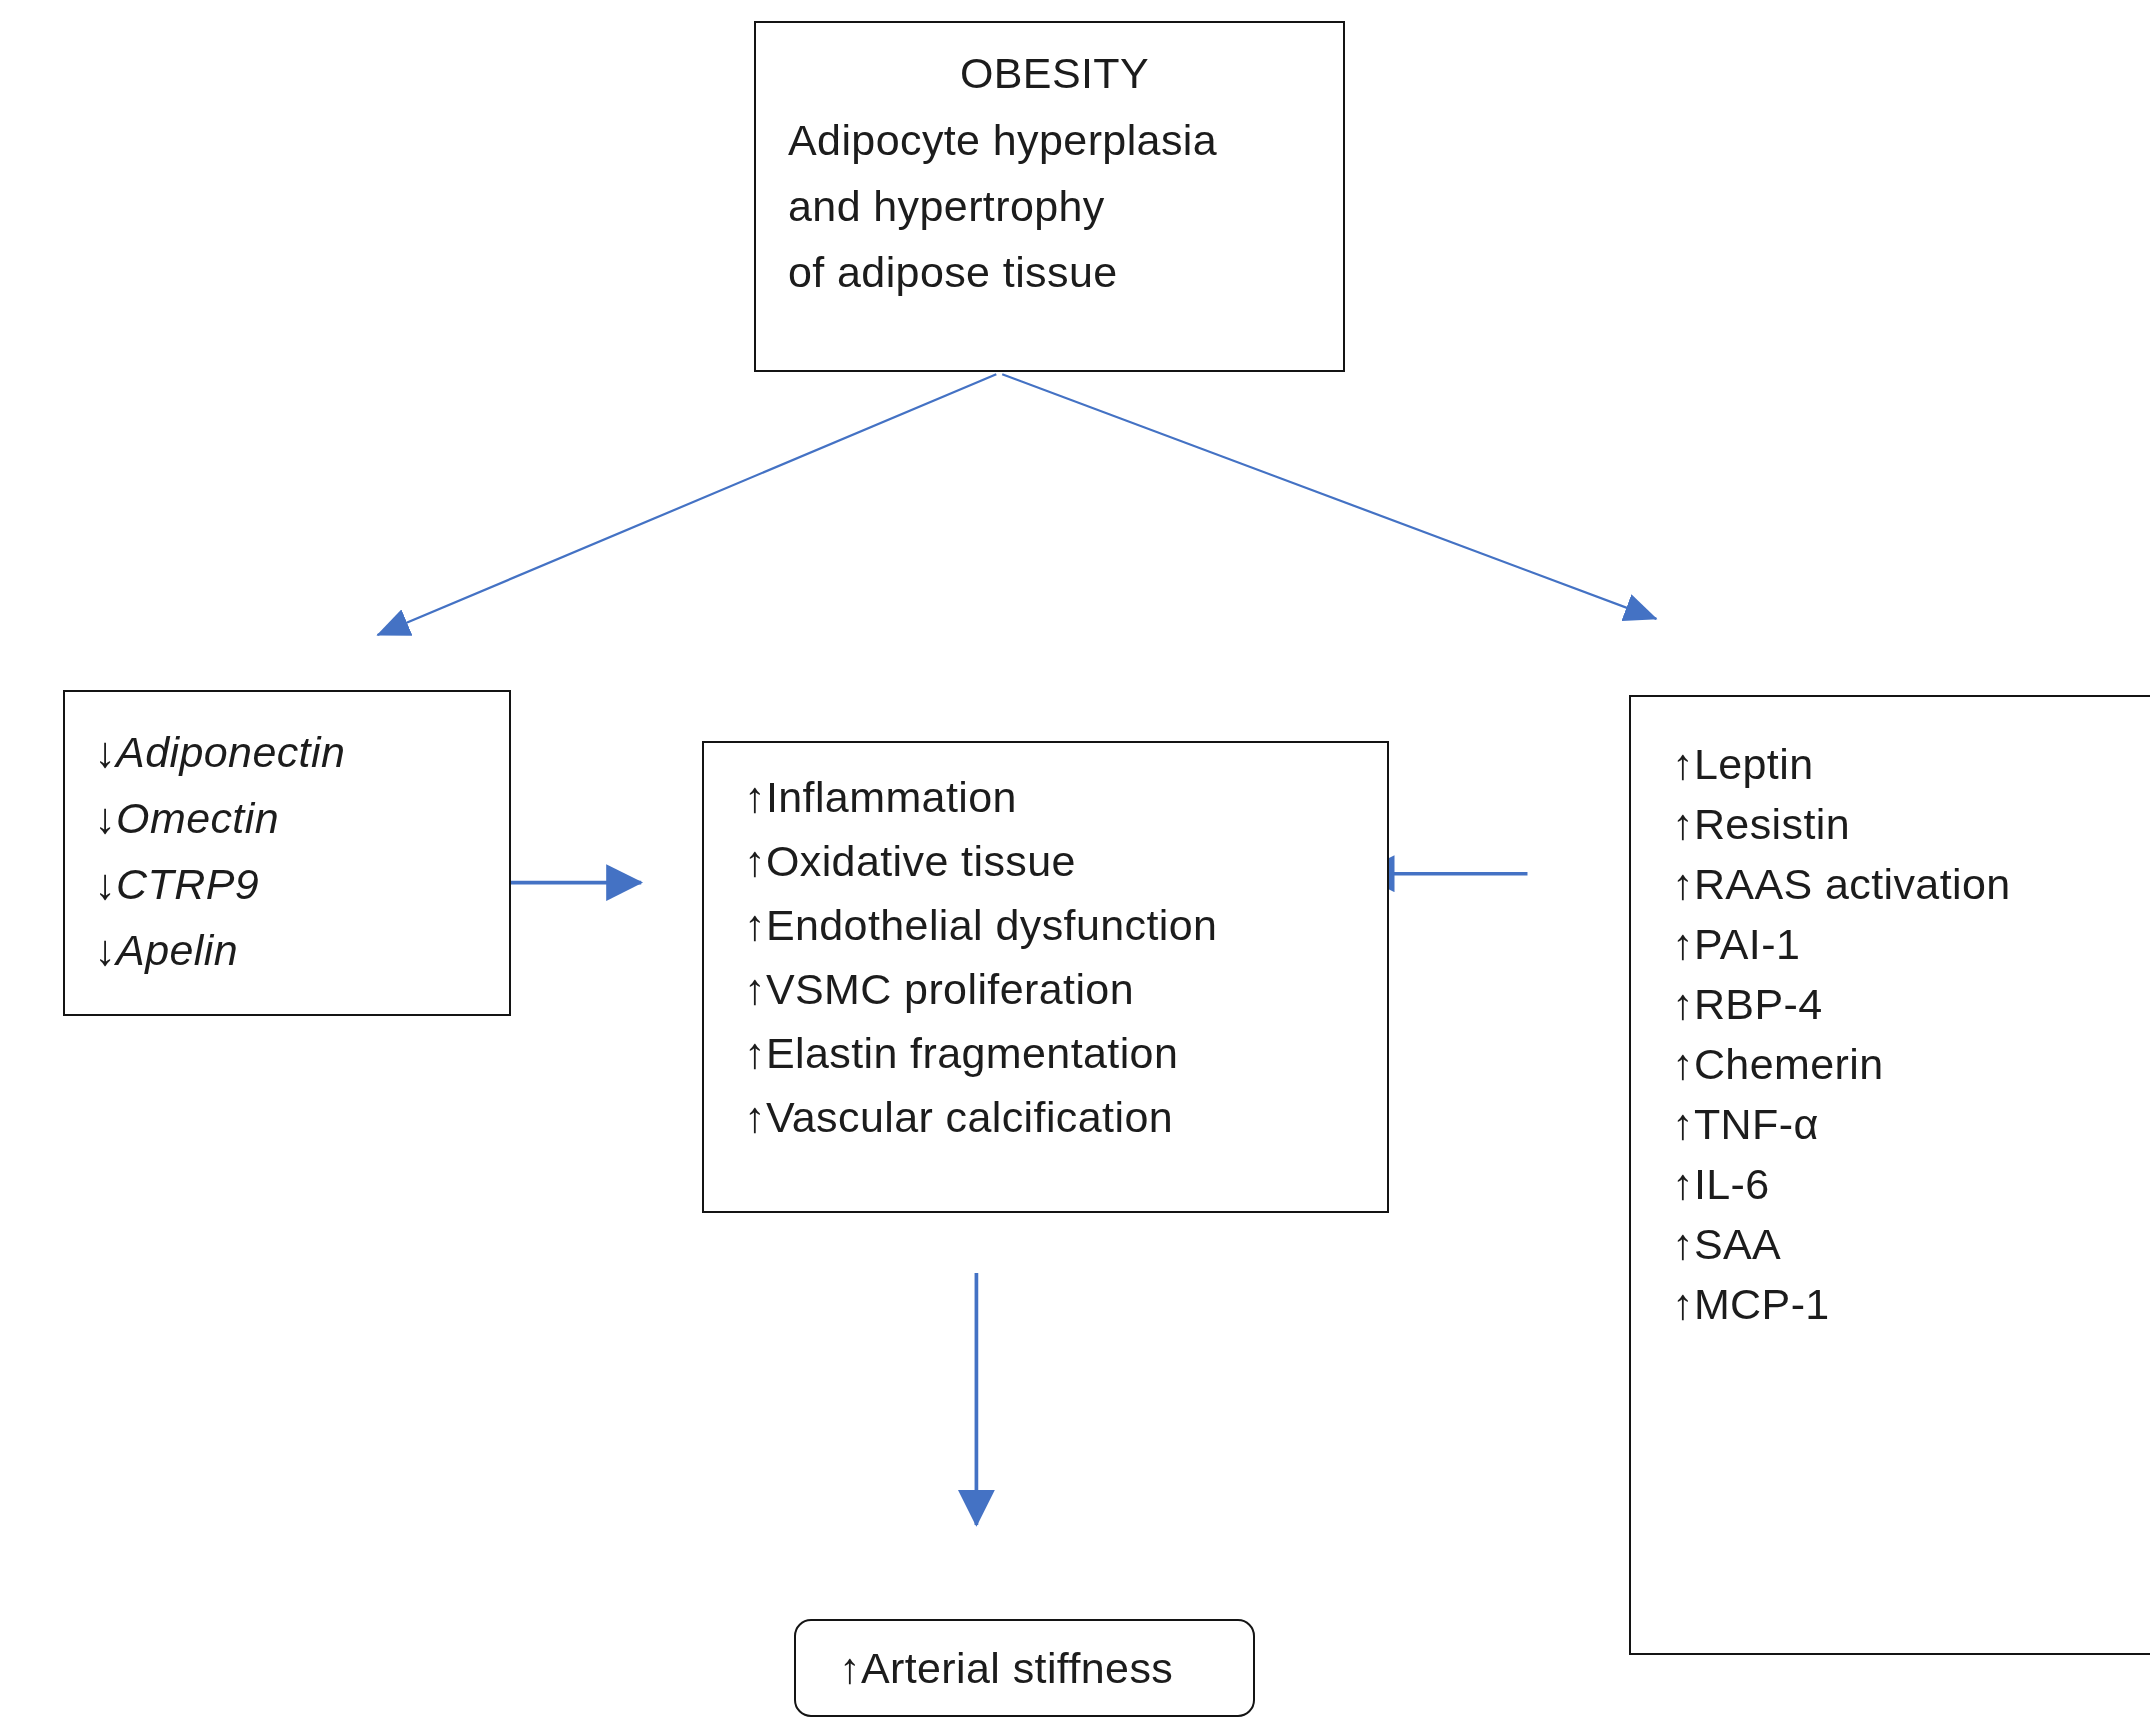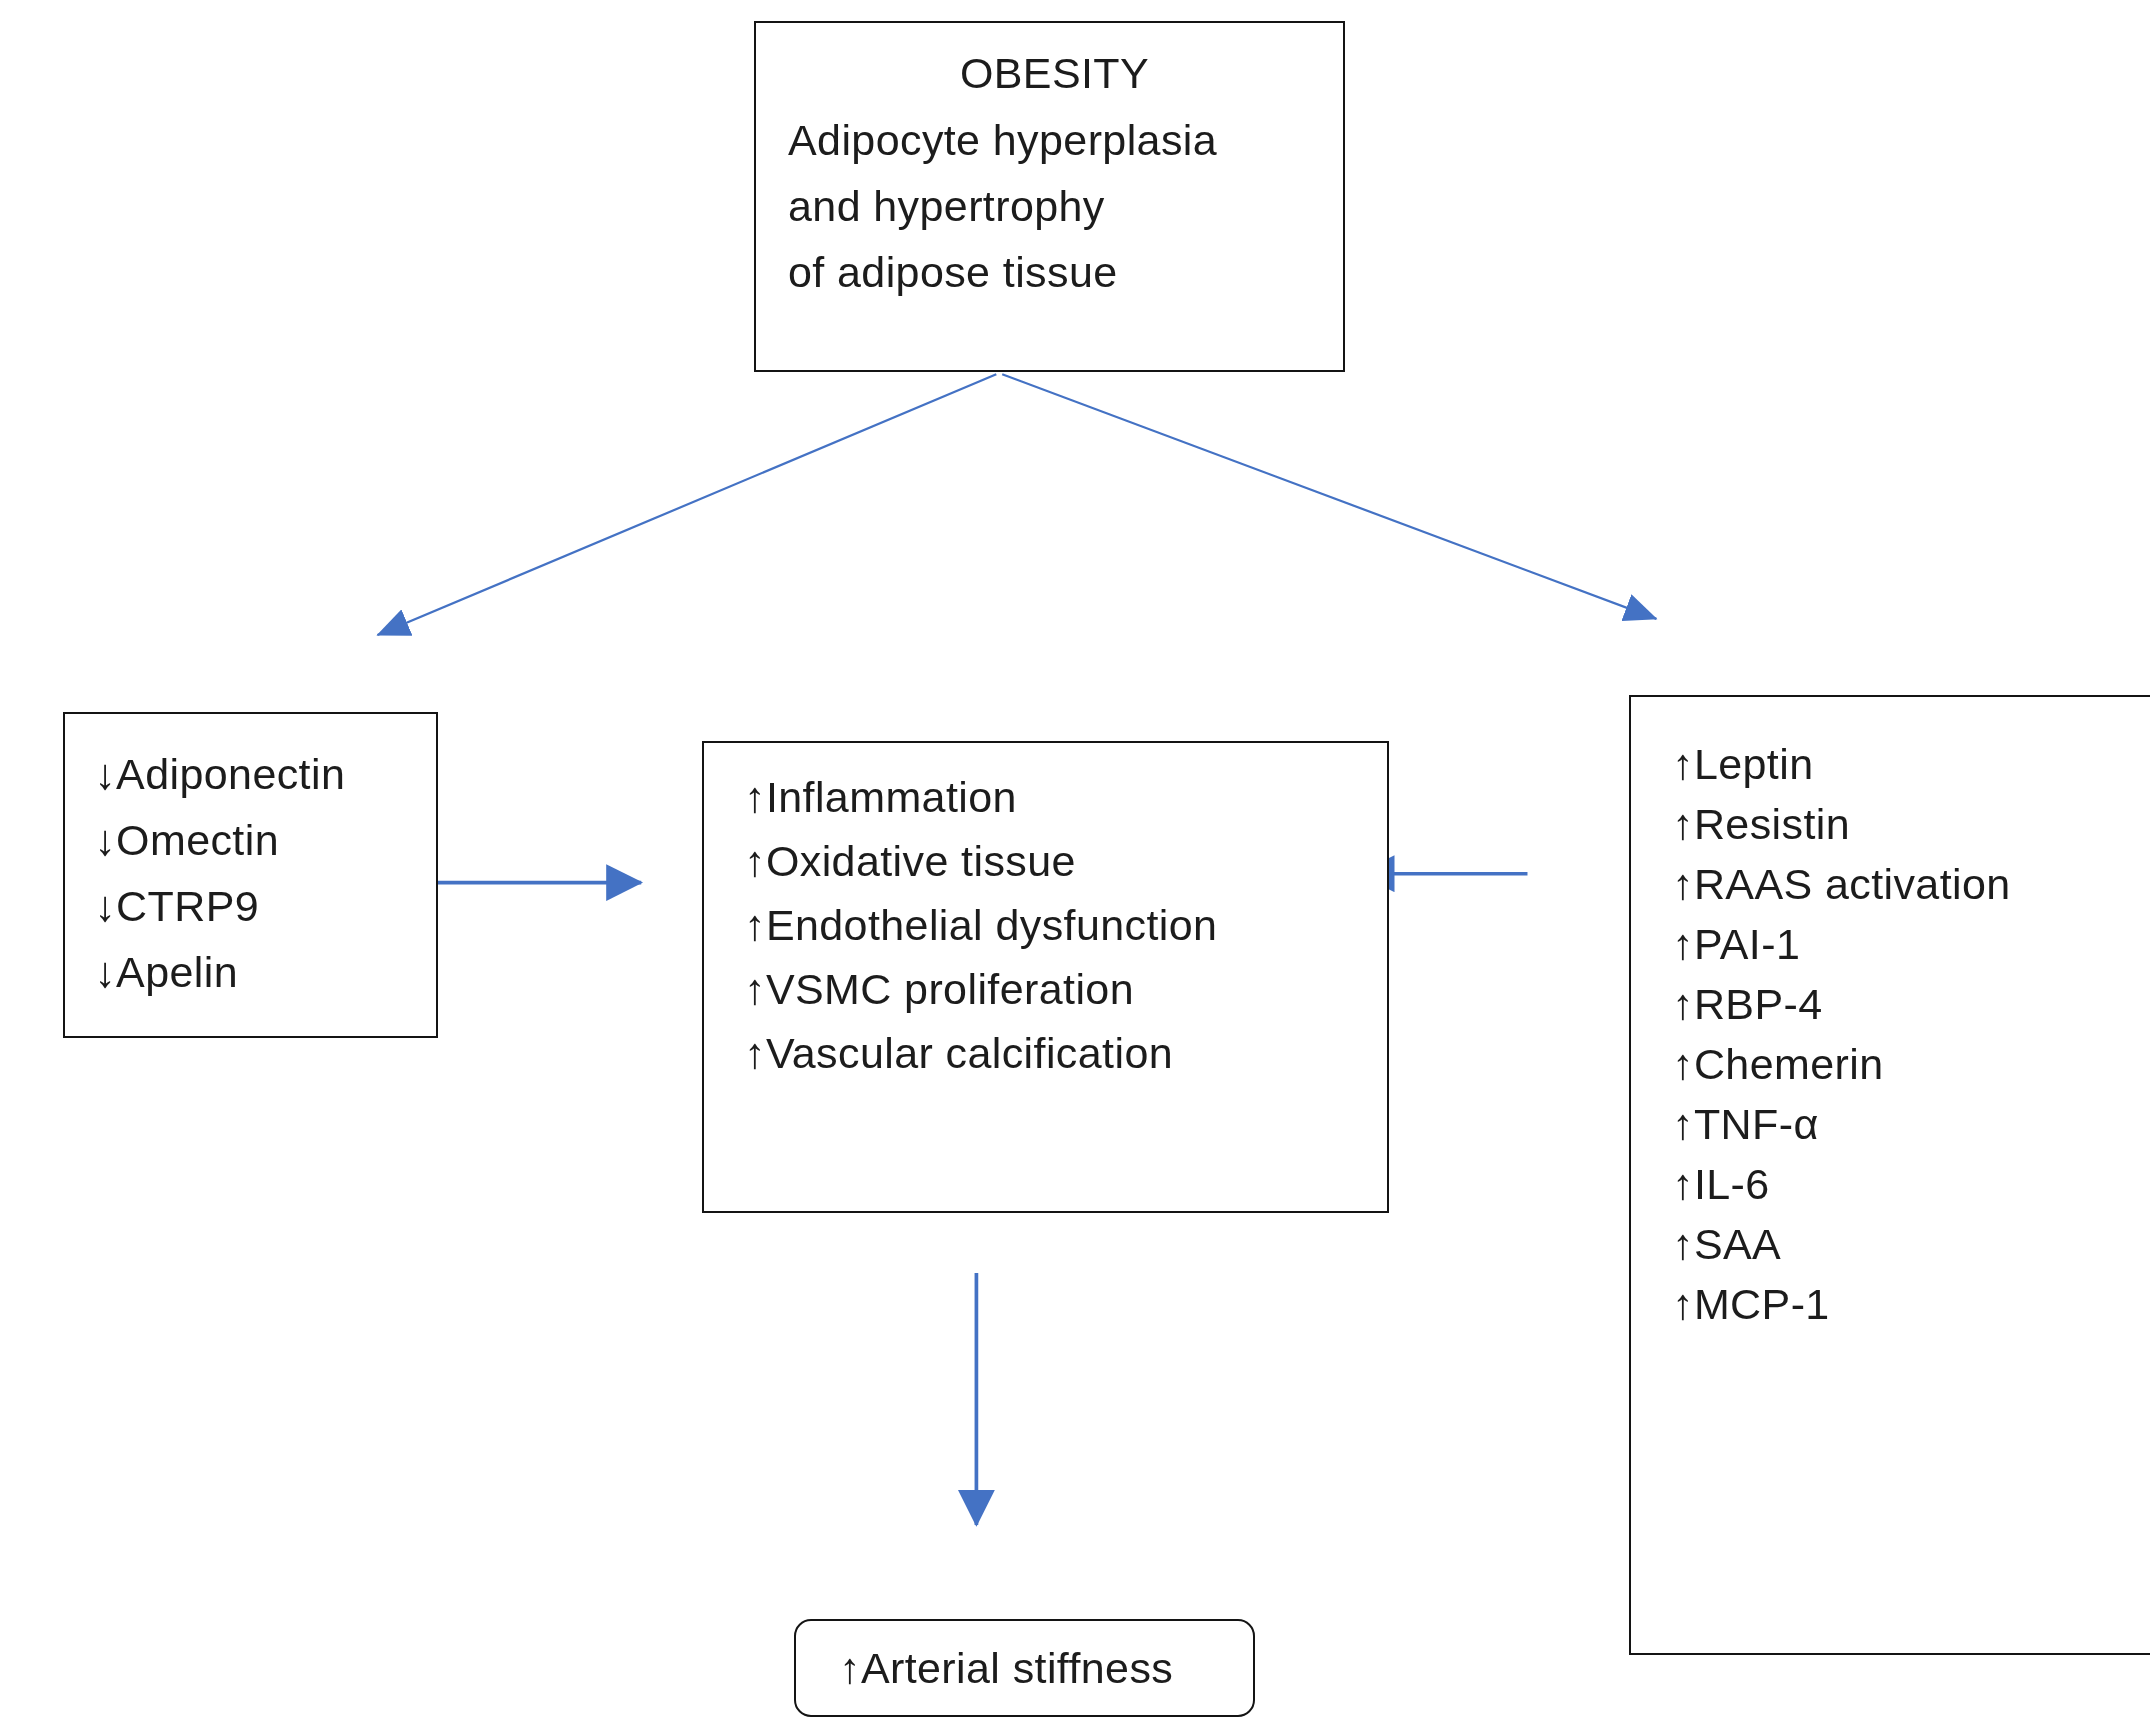--- a/index.html
+++ b/index.html
@@ -21,21 +21,21 @@
     box-sizing:border-box;
     font-size:43px;
     letter-spacing:0.4px;
     margin-left:48px;
   }
   .line{white-space:nowrap;}
   
   .box.obesity{left:706px;top:20.6px;width:591px;height:351px;padding:16px 22px 0 32px;line-height:66px;}
   .box.obesity .title{text-align:center;line-height:68px;}
   
-  .box.decreased{left:14.7px;top:712px;width:375px;height:326px;padding:26.5px 14.7px 0 29.5px;line-height:66px;}
+  .box.decreased{left:14.7px;top:690px;width:448px;height:326px;padding:26.5px 14.7px 0 29.5px;line-height:66px;font-style:italic;}
   
   .box.effects{left:654px;top:741px;width:687px;height:472px;padding:22px 14.7px 0 40px;line-height:64px;}
   
   .box.increased{left:1581px;top:695px;width:553px;height:960px;padding:37px 14.7px 0 41px;line-height:60px;}
   
   .box.outcome{left:746px;top:1619px;width:461px;height:98px;display:flex;align-items:center;padding-left:43px;border-radius:17px;}
 </style>
 </head>
 <body>
 
@@ -71,20 +71,21 @@
       <div class="line">↓Omectin</div>
       <div class="line">↓CTRP9</div>
       <div class="line">↓Apelin</div>
     </div>
 
   <div class="box effects">
       <div class="line">↑Inflammation</div>
       <div class="line">↑Oxidative tissue</div>
       <div class="line">↑Endothelial dysfunction</div>
       <div class="line">↑VSMC proliferation</div>
+      <div class="line">↑Elastin fragmentation</div>
       <div class="line">↑Vascular calcification</div>
     </div>
 
   <div class="box increased">
       <div class="line">↑Leptin</div>
       <div class="line">↑Resistin</div>
       <div class="line">↑RAAS activation</div>
       <div class="line">↑PAI-1</div>
       <div class="line">↑RBP-4</div>
       <div class="line">↑Chemerin</div>

